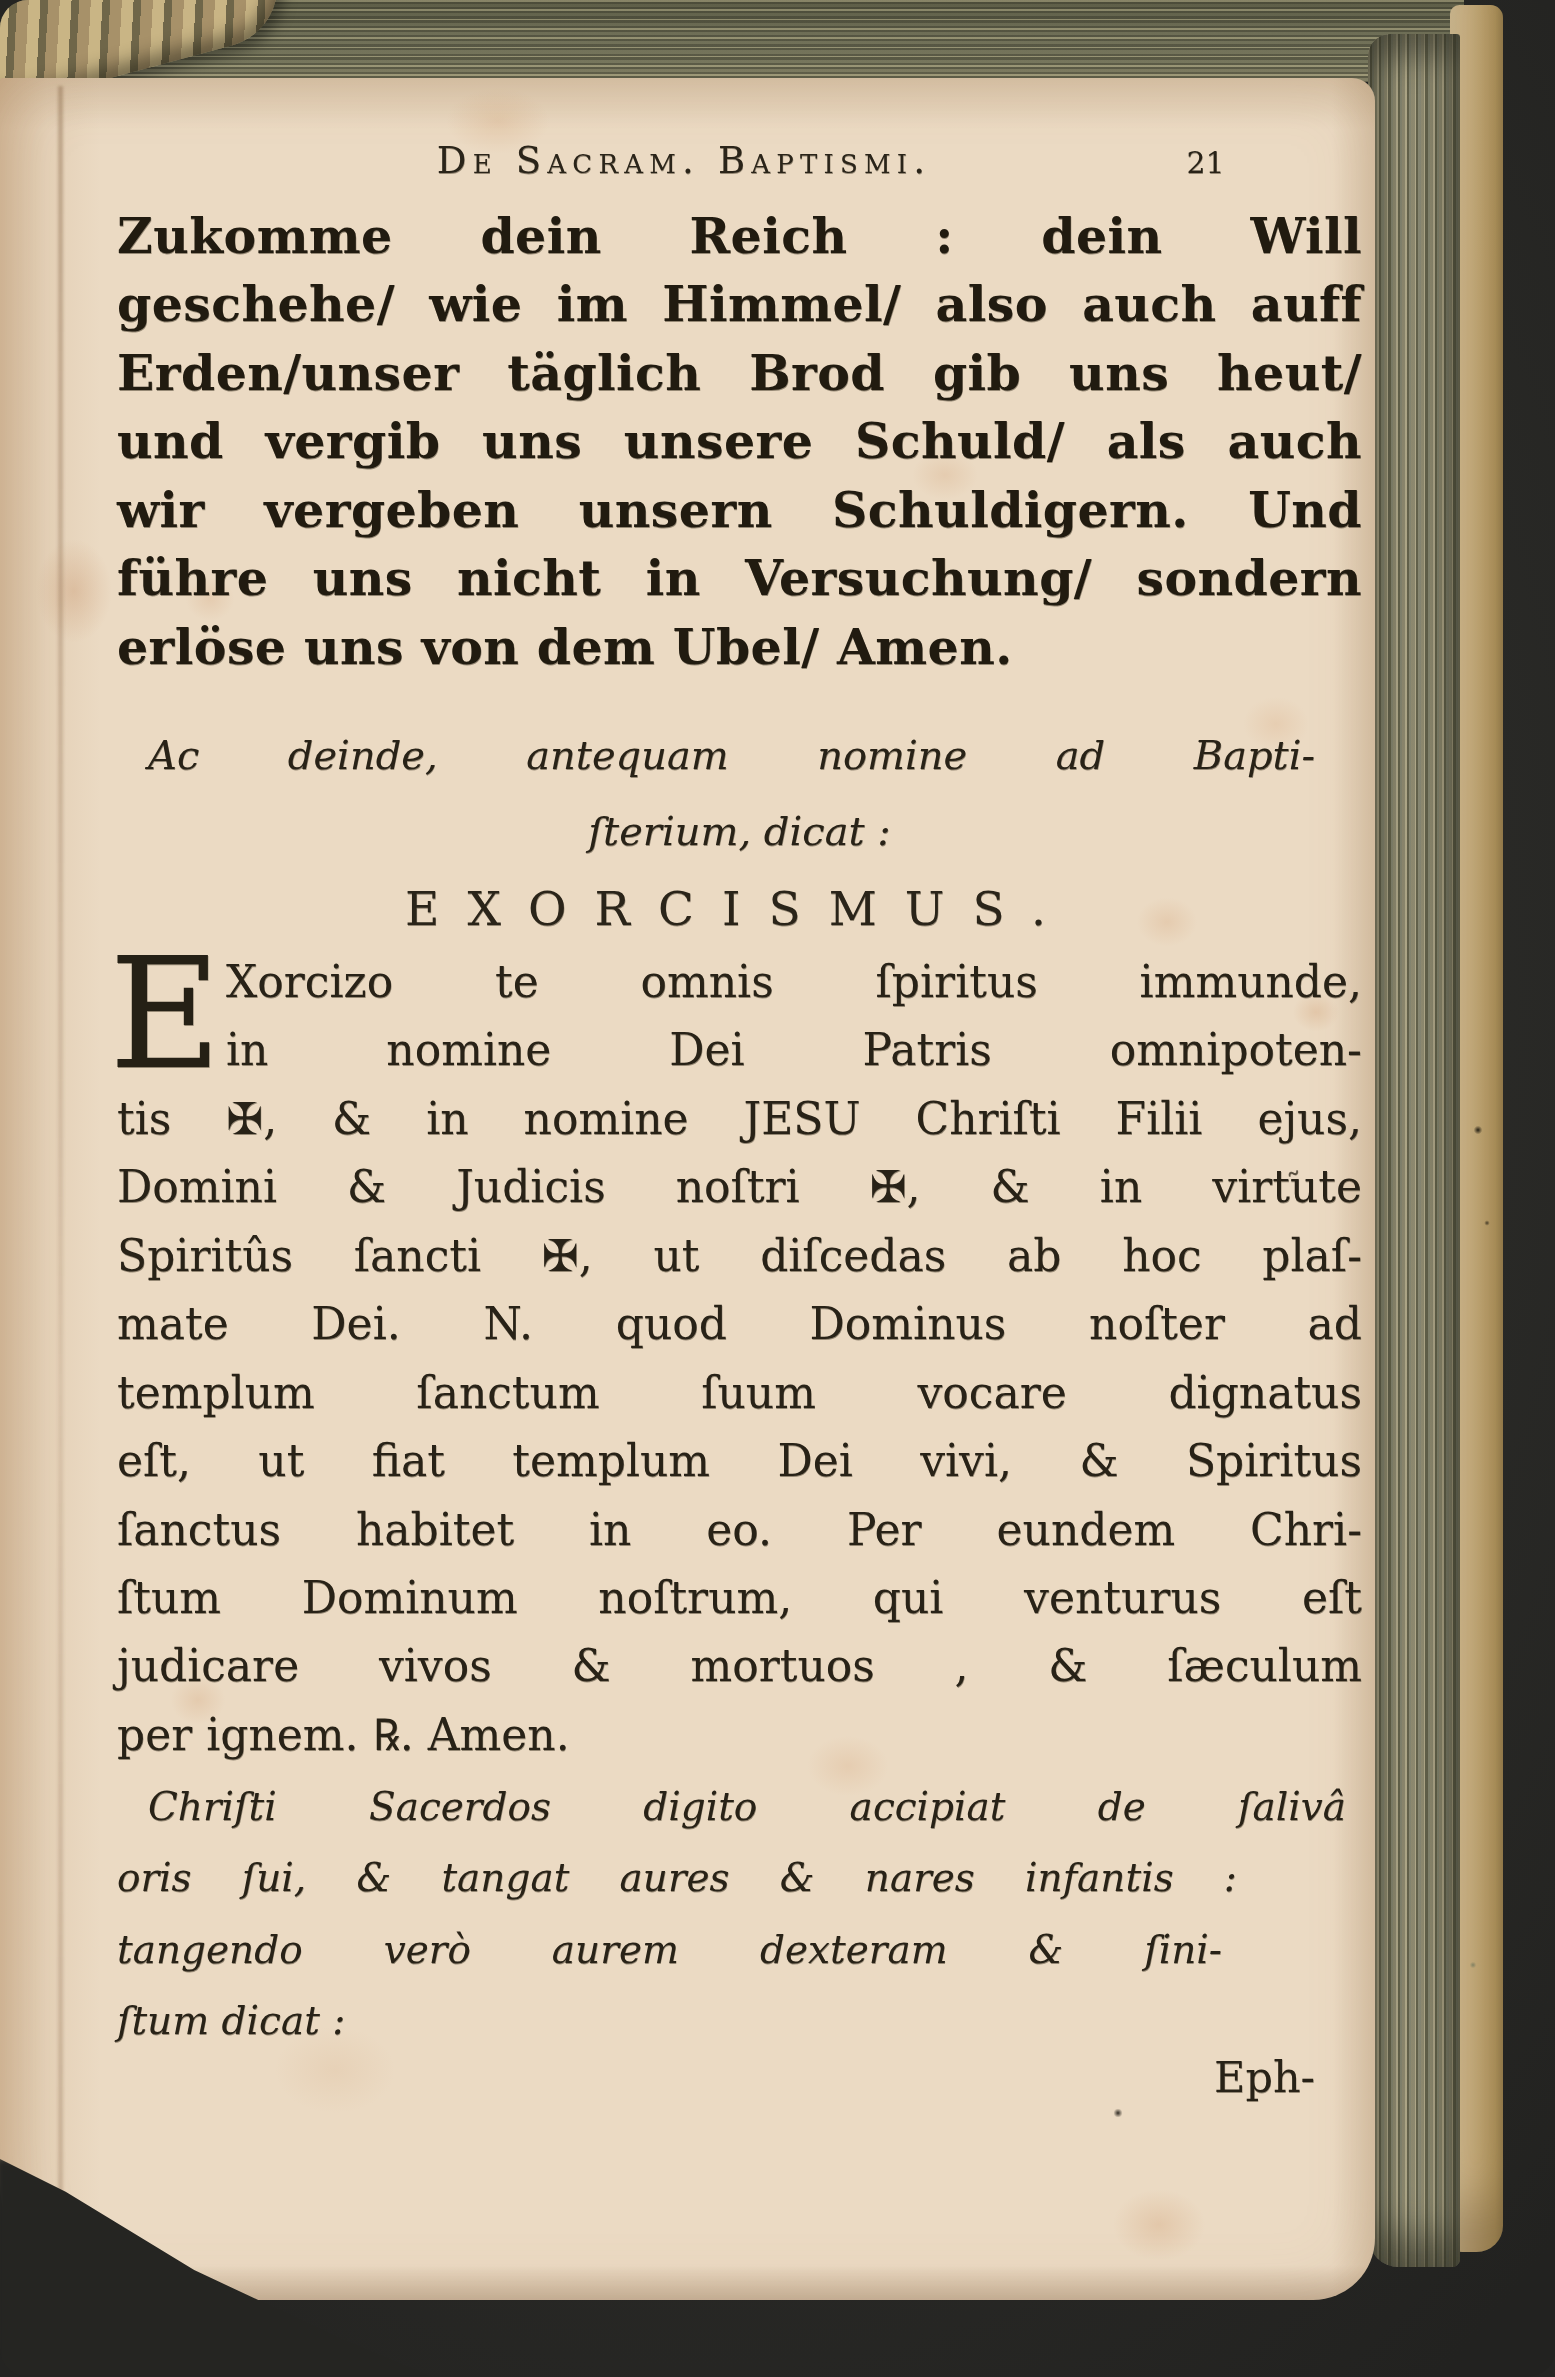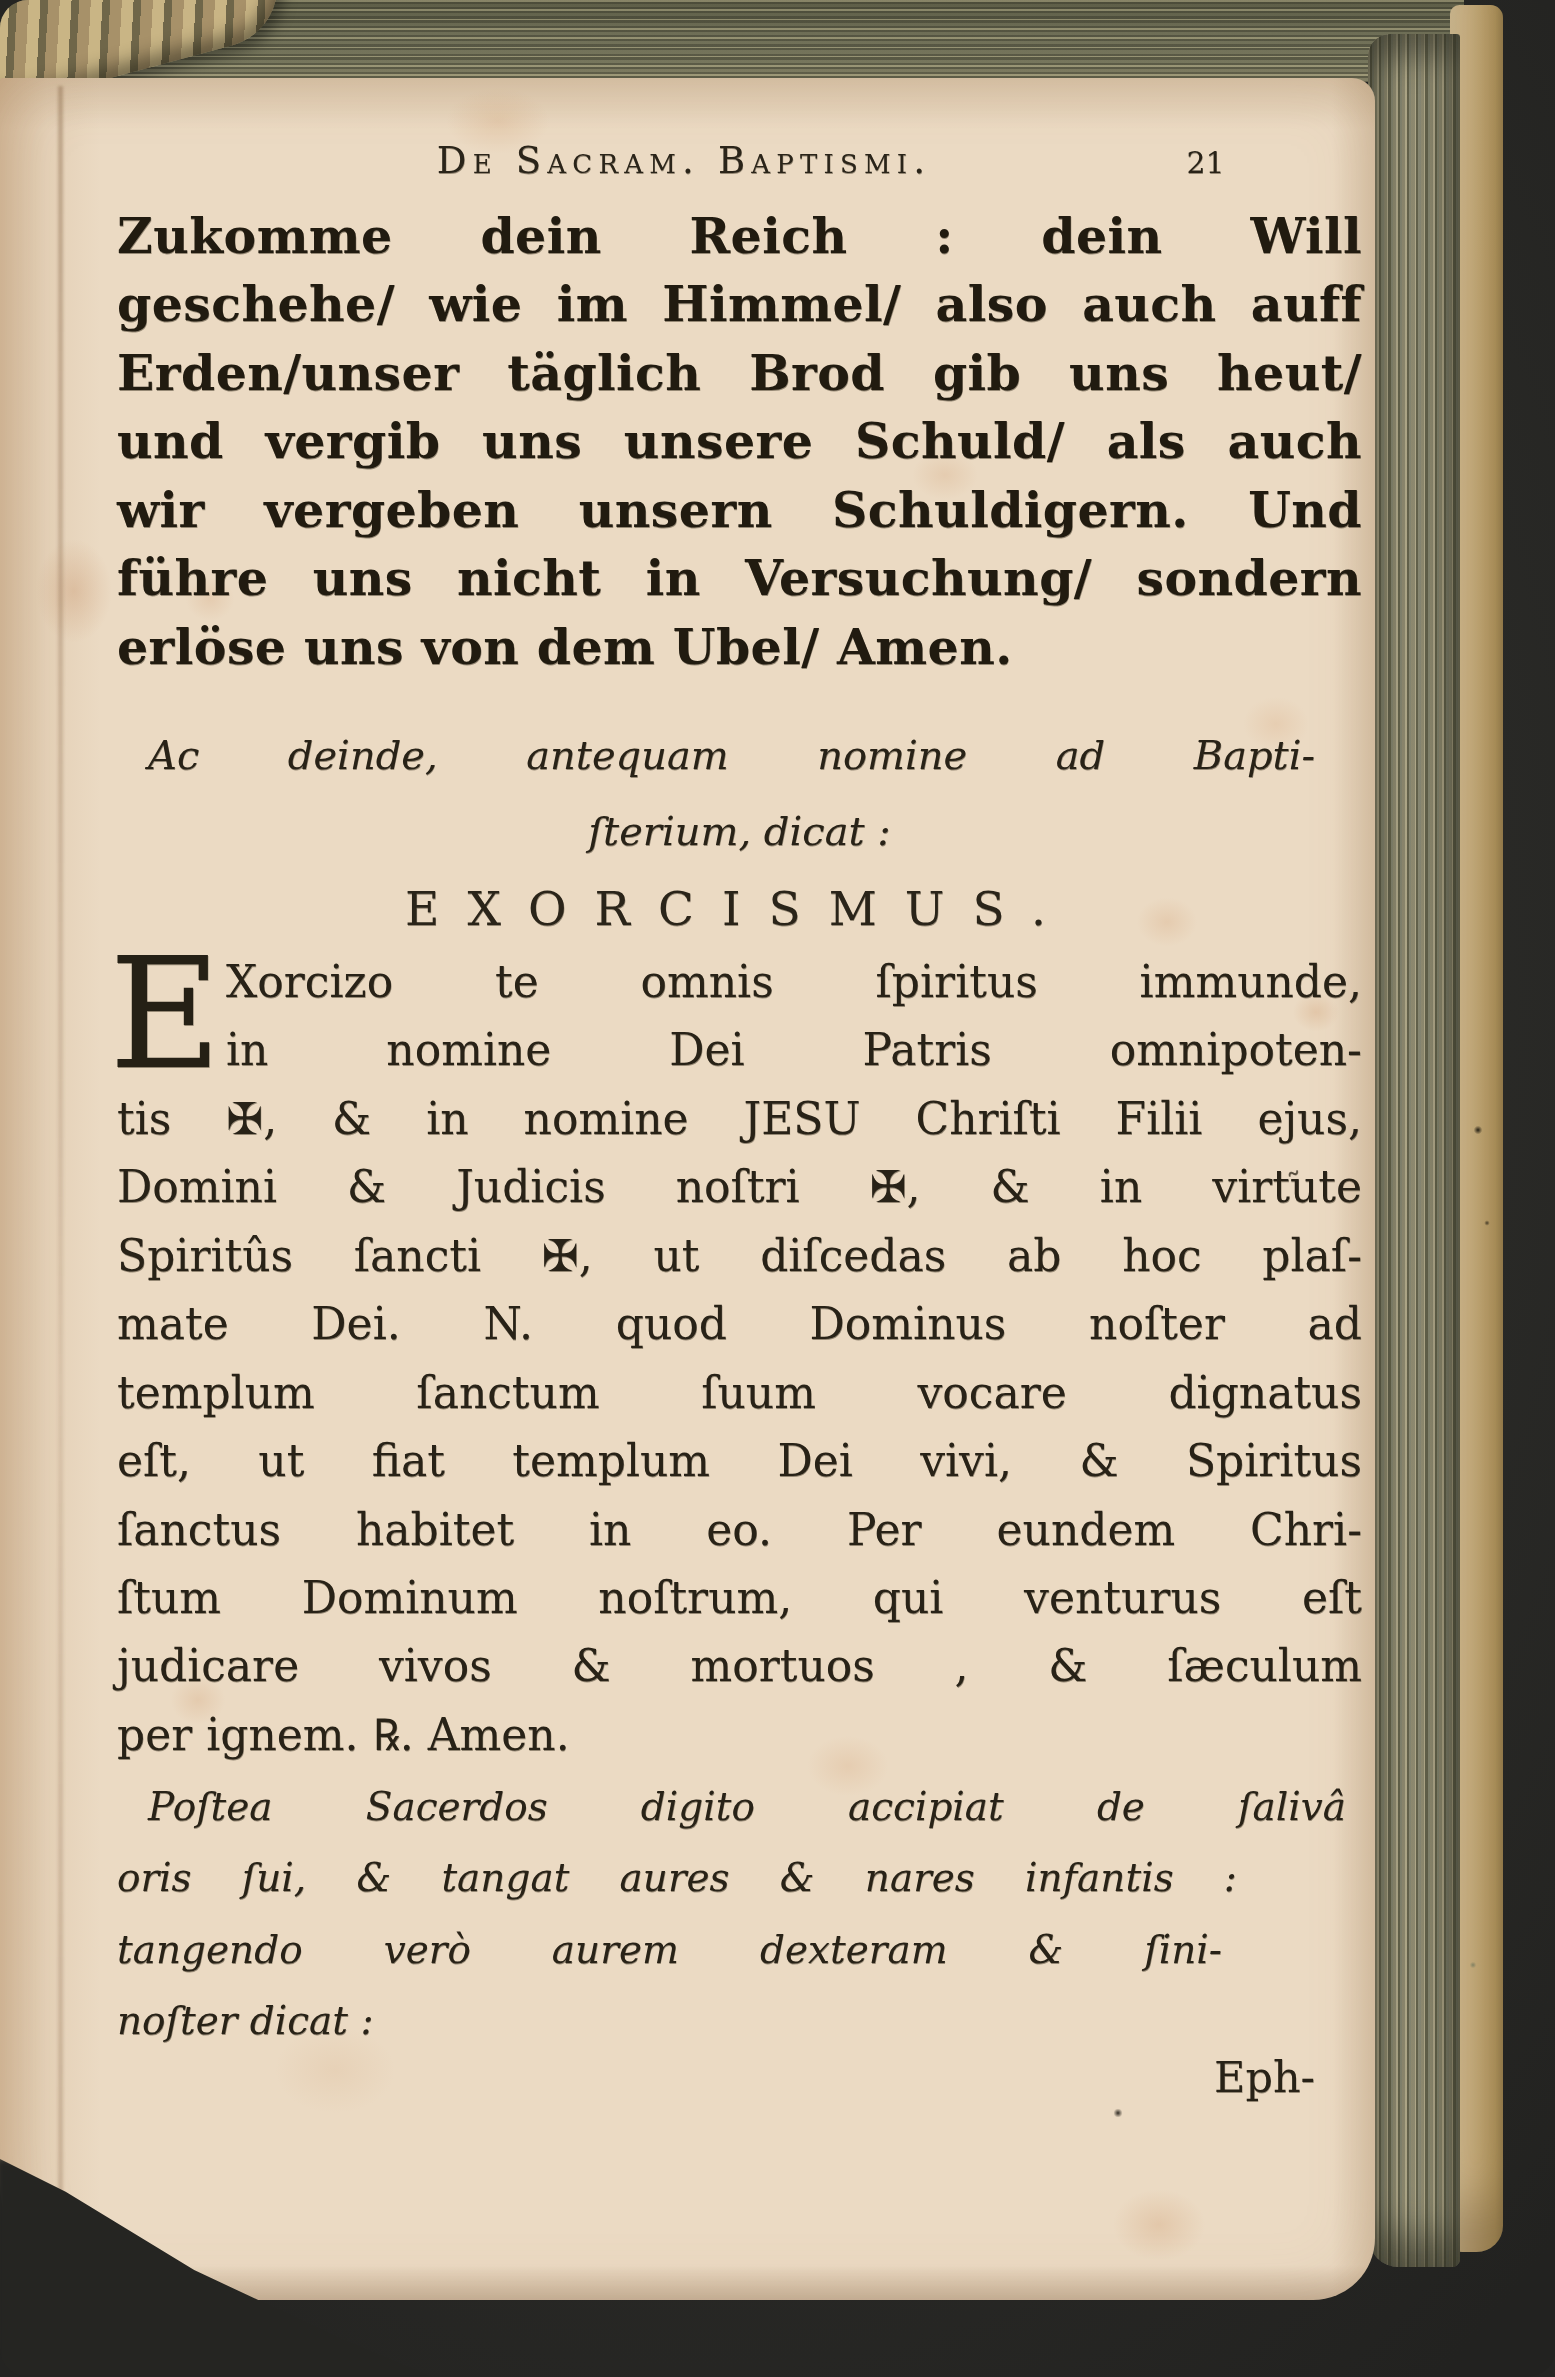--- a/index.html
+++ b/index.html
@@ -120,24 +120,24 @@
       <div class="txt lline just" style="top:1215px;">mate Dei. N. quod Dominus noſter ad</div>
       <div class="txt lline just" style="top:1284px;">templum ſanctum ſuum vocare dignatus</div>
       <div class="txt lline just" style="top:1352px;">eſt, ut fiat templum Dei vivi, &amp; Spiritus</div>
       <div class="txt lline just" style="top:1421px;">ſanctus habitet in eo. Per eundem Chri-</div>
       <div class="txt lline just" style="top:1489px;">ſtum Dominum noſtrum, qui venturus eſt</div>
       <div class="txt lline just" style="top:1557px;">judicare vivos &amp; mortuos , &amp; ſæculum</div>
       <div class="txt lline left" style="top:1626px;">per ignem.  ℞. Amen.</div>
     </div>
 
     <div>
-      <div class="txt iline just" style="left:148px;top:1698px;width:1198px;font-size:39px;">Poſtea Sacerdos digito accipiat de ſalivâ</div>
+      <div class="txt iline just" style="left:148px;top:1698px;width:1198px;font-size:39px;">Chriſti Sacerdos digito accipiat de ſalivâ</div>
       <div class="txt iline just" style="left:117px;top:1769px;width:1120px;font-size:39px;">oris ſui, &amp; tangat aures &amp; nares infantis :</div>
       <div class="txt iline just" style="left:117px;top:1841px;width:1105px;font-size:39px;">tangendo verò aurem dexteram &amp; ſini-</div>
-      <div class="txt iline left" style="left:117px;top:1912px;width:1089px;font-size:39px;">noſter dicat :</div>
+      <div class="txt iline left" style="left:117px;top:1912px;width:1089px;font-size:39px;">ſtum dicat :</div>
     </div>
 
     <div class="txt left" style="left:1214px;top:1974px;width:156px;font-size:43px;">Eph-</div>
 
     <div class="txt mark" style="left:1288px;top:1088px;">˜</div>
   </div>
 
   <div class="abs bottom-shadow"></div>
 </div>
 

